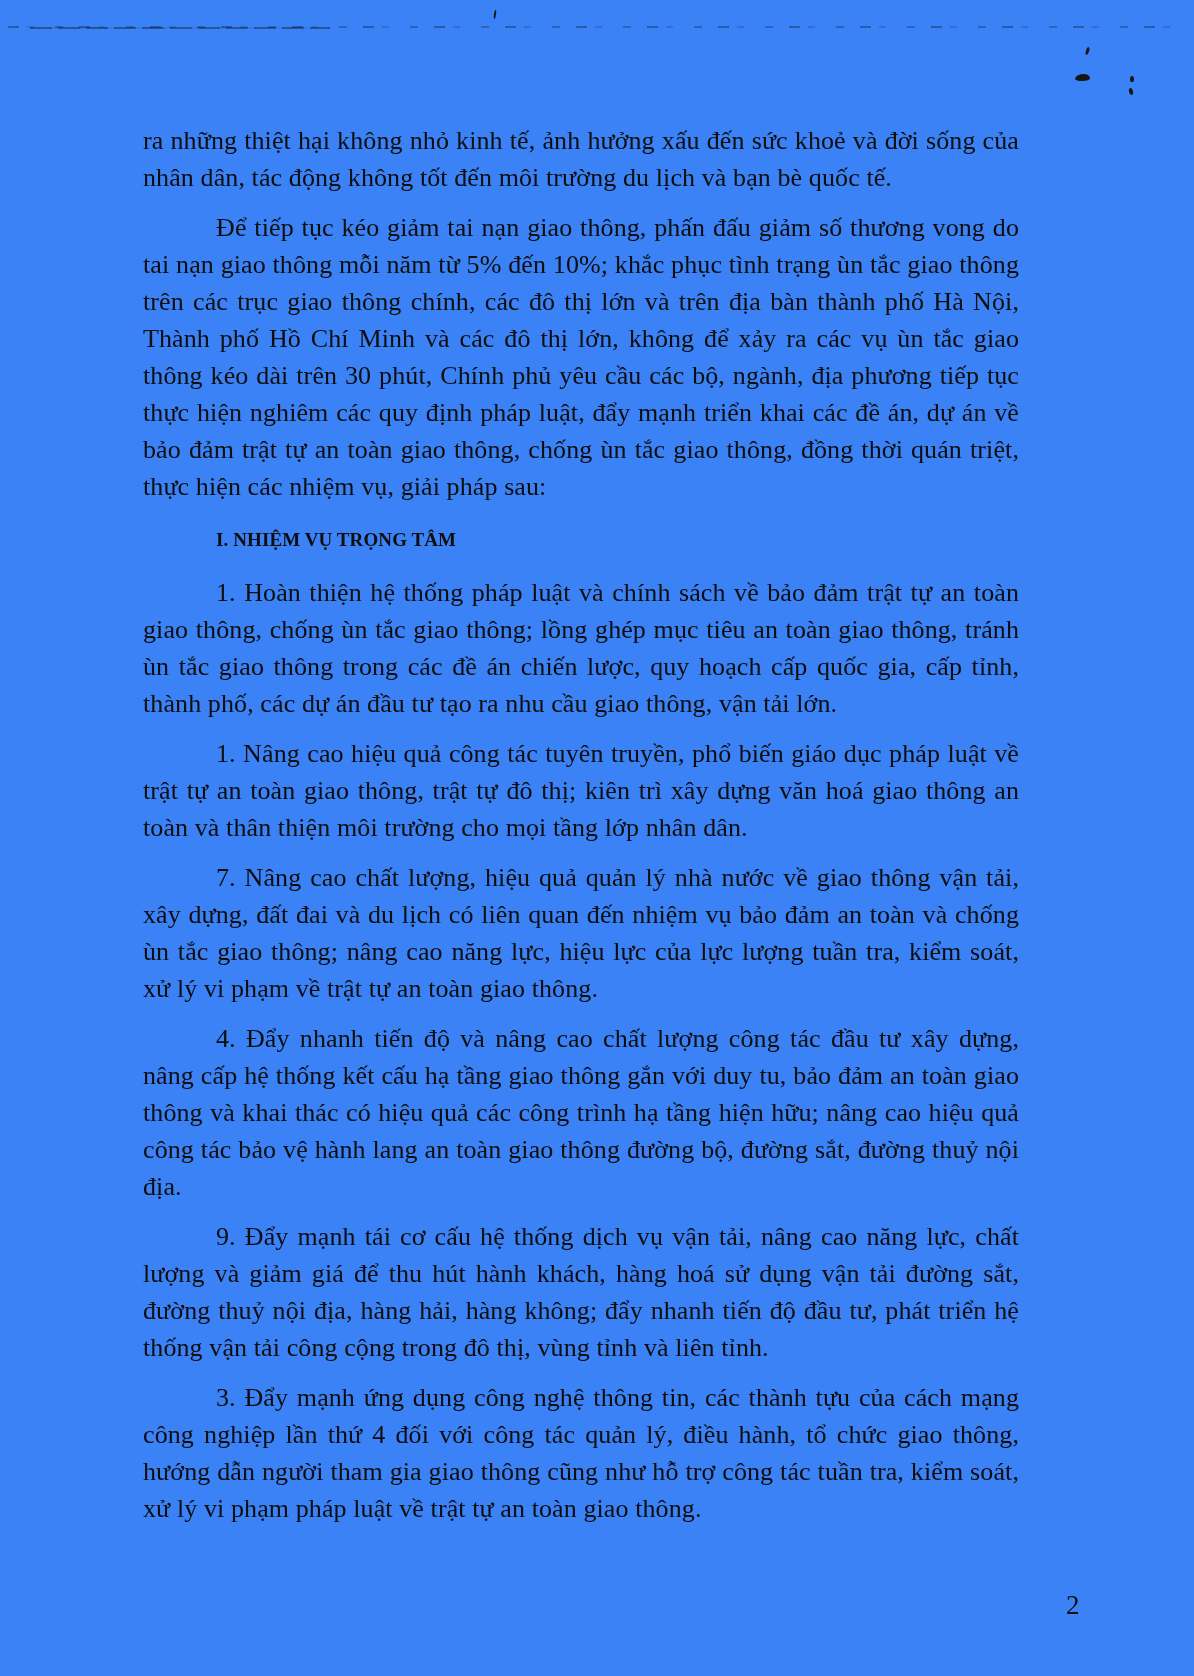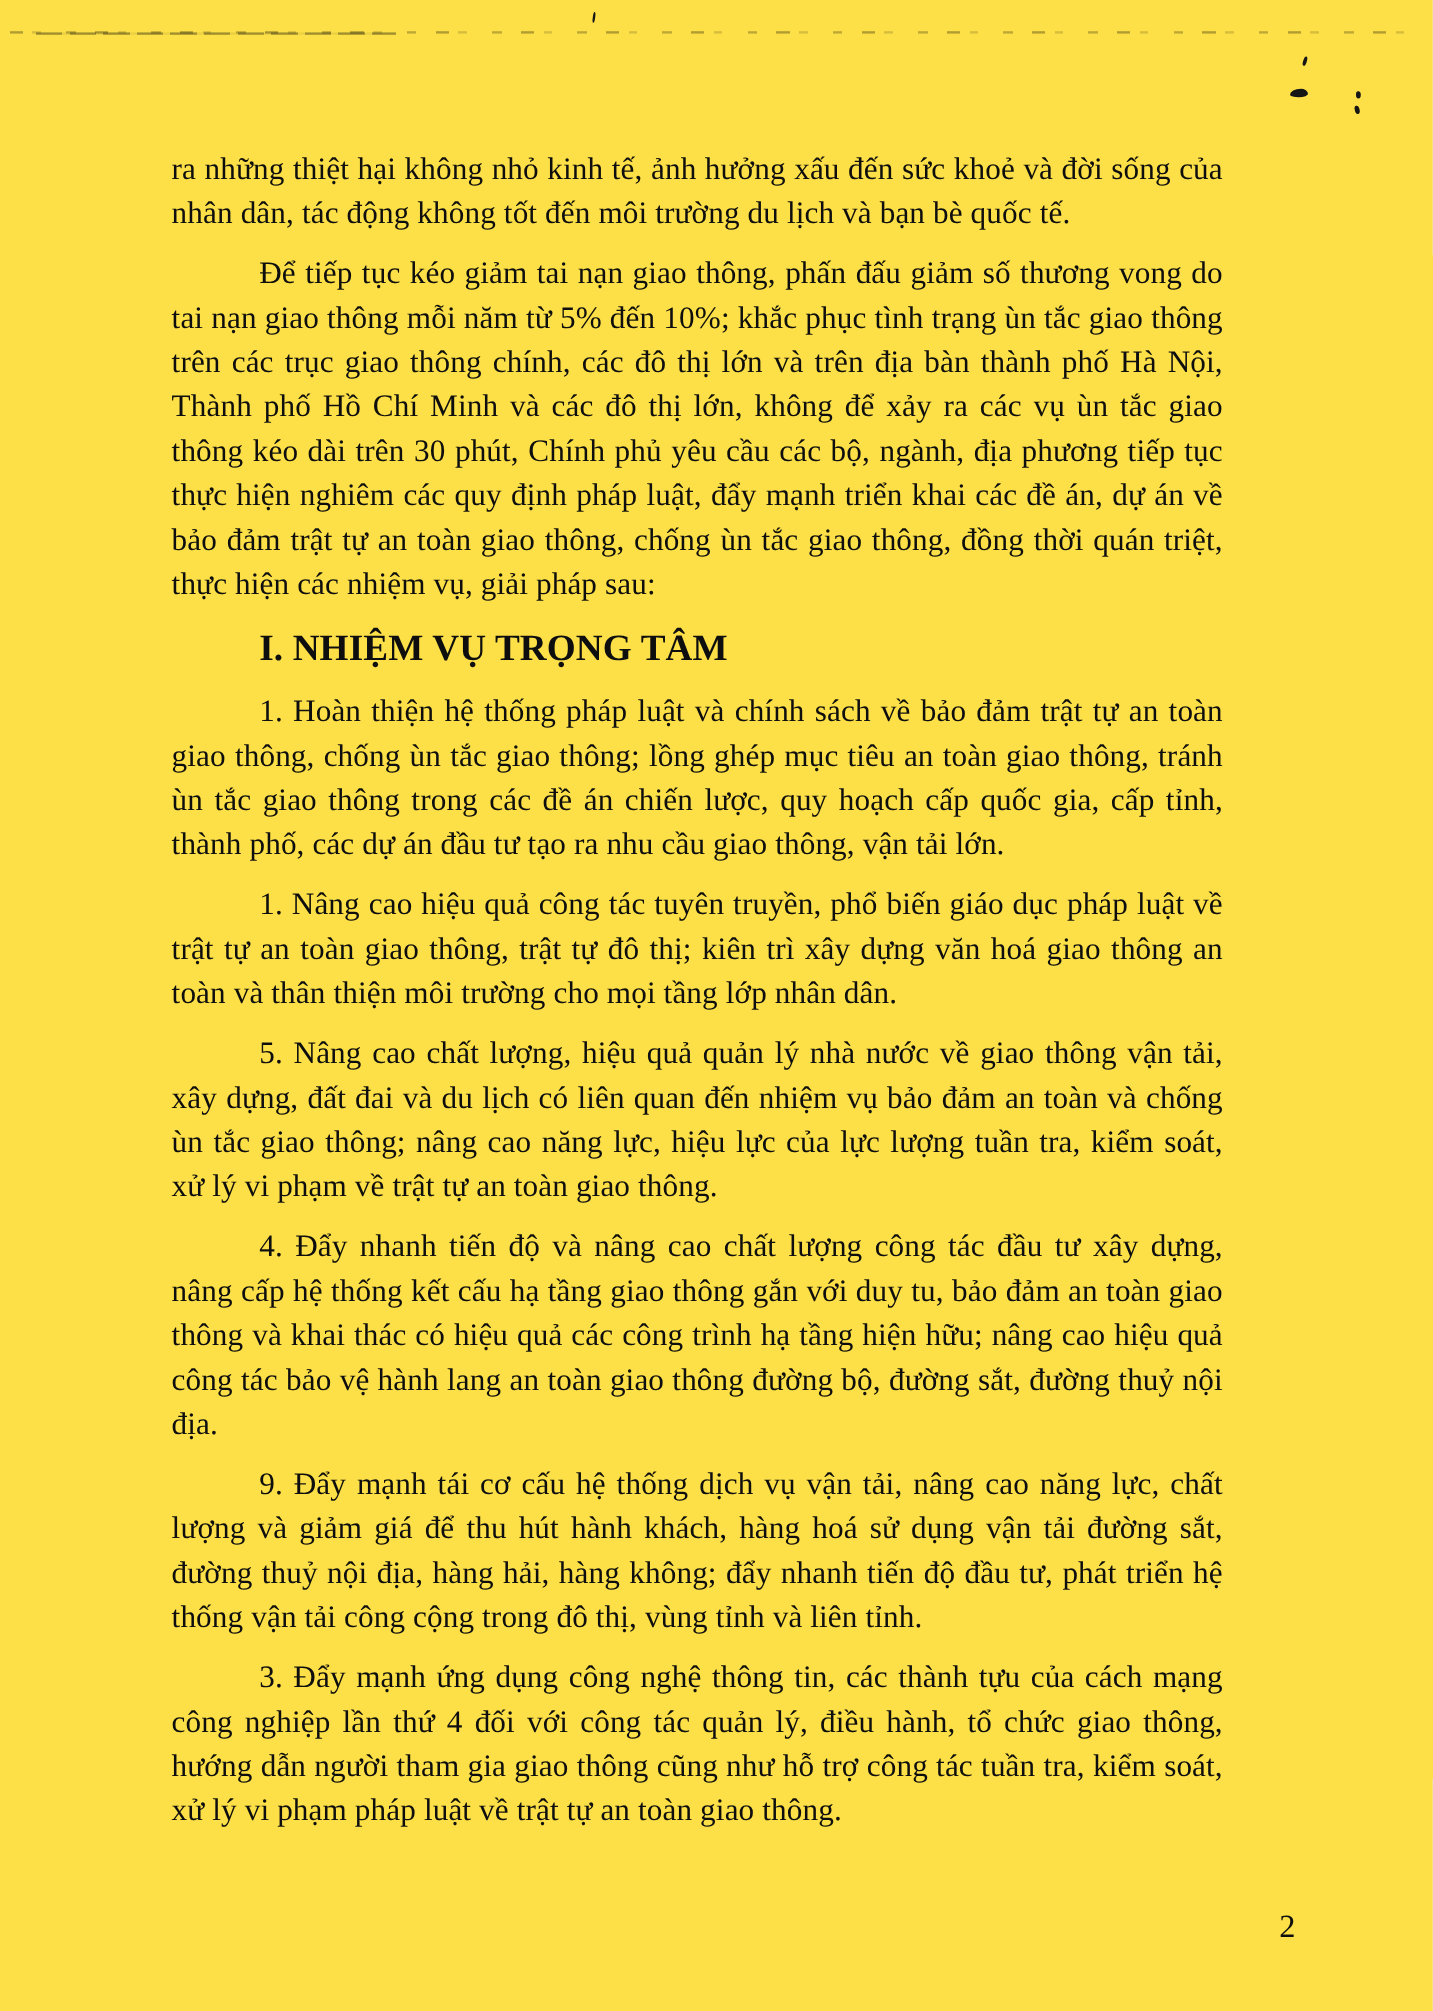--- a/index.html
+++ b/index.html
@@ -4,21 +4,21 @@
 <style>
   html, body {
     margin: 0;
     padding: 0;
     background: #e8e8e8;
   }
   .page {
     position: relative;
     width: 1194px;
     height: 1676px;
-    background: #fde047;
+    background: #3b82f6;
     overflow: hidden;
     font-family: "Liberation Serif", "DejaVu Serif", serif;
     color: #0e0e0e;
   }
 
   
   .scan-dash-line {
     position: absolute;
     top: 26px; left: 8px;
     width: 1176px; height: 2px;
@@ -68,21 +68,21 @@
   }
   .text-block p {
     margin: 0 0 13px 0;
     text-indent: 73px;
   }
   .text-block p.no-indent {
     text-indent: 0;
   }
   .section-heading {
     margin: 16px 0 16px 0;
-    font-size: 31px;
+    font-size: 19px;
     font-weight: bold;
     text-indent: 73px;
     text-align: left;
   }
 
   .page-number {
     position: absolute;
     left: 1066px;
     top: 1590px;
     font-size: 27px;
@@ -103,21 +103,21 @@
 
   <div class="text-block">
     <p class="no-indent">ra những thiệt hại không nhỏ kinh tế, ảnh hưởng xấu đến sức khoẻ và đời sống của nhân dân, tác động không tốt đến môi trường du lịch và bạn bè quốc tế.</p>
 
     <p>Để tiếp tục kéo giảm tai nạn giao thông, phấn đấu giảm số thương vong do tai nạn giao thông mỗi năm từ 5% đến 10%; khắc phục tình trạng ùn tắc giao thông trên các trục giao thông chính, các đô thị lớn và trên địa bàn thành phố Hà Nội, Thành phố Hồ Chí Minh và các đô thị lớn, không để xảy ra các vụ ùn tắc giao thông kéo dài trên 30 phút, Chính phủ yêu cầu các bộ, ngành, địa phương tiếp tục thực hiện nghiêm các quy định pháp luật, đẩy mạnh triển khai các đề án, dự án về bảo đảm trật tự an toàn giao thông, chống ùn tắc giao thông, đồng thời quán triệt, thực hiện các nhiệm vụ, giải pháp sau:</p>
 
     <h2 class="section-heading">I. NHIỆM VỤ TRỌNG TÂM</h2>
 
     <p>1. Hoàn thiện hệ thống pháp luật và chính sách về bảo đảm trật tự an toàn giao thông, chống ùn tắc giao thông; lồng ghép mục tiêu an toàn giao thông, tránh ùn tắc giao thông trong các đề án chiến lược, quy hoạch cấp quốc gia, cấp tỉnh, thành phố, các dự án đầu tư tạo ra nhu cầu giao thông, vận tải lớn.</p>
     <p>1. Nâng cao hiệu quả công tác tuyên truyền, phổ biến giáo dục pháp luật về trật tự an toàn giao thông, trật tự đô thị; kiên trì xây dựng văn hoá giao thông an toàn và thân thiện môi trường cho mọi tầng lớp nhân dân.</p>
-    <p>5. Nâng cao chất lượng, hiệu quả quản lý nhà nước về giao thông vận tải, xây dựng, đất đai và du lịch có liên quan đến nhiệm vụ bảo đảm an toàn và chống ùn tắc giao thông; nâng cao năng lực, hiệu lực của lực lượng tuần tra, kiểm soát, xử lý vi phạm về trật tự an toàn giao thông.</p>
+    <p>7. Nâng cao chất lượng, hiệu quả quản lý nhà nước về giao thông vận tải, xây dựng, đất đai và du lịch có liên quan đến nhiệm vụ bảo đảm an toàn và chống ùn tắc giao thông; nâng cao năng lực, hiệu lực của lực lượng tuần tra, kiểm soát, xử lý vi phạm về trật tự an toàn giao thông.</p>
     <p>4. Đẩy nhanh tiến độ và nâng cao chất lượng công tác đầu tư xây dựng, nâng cấp hệ thống kết cấu hạ tầng giao thông gắn với duy tu, bảo đảm an toàn giao thông và khai thác có hiệu quả các công trình hạ tầng hiện hữu; nâng cao hiệu quả công tác bảo vệ hành lang an toàn giao thông đường bộ, đường sắt, đường thuỷ nội địa.</p>
     <p>9. Đẩy mạnh tái cơ cấu hệ thống dịch vụ vận tải, nâng cao năng lực, chất lượng và giảm giá để thu hút hành khách, hàng hoá sử dụng vận tải đường sắt, đường thuỷ nội địa, hàng hải, hàng không; đẩy nhanh tiến độ đầu tư, phát triển hệ thống vận tải công cộng trong đô thị, vùng tỉnh và liên tỉnh.</p>
     <p>3. Đẩy mạnh ứng dụng công nghệ thông tin, các thành tựu của cách mạng công nghiệp lần thứ 4 đối với công tác quản lý, điều hành, tổ chức giao thông, hướng dẫn người tham gia giao thông cũng như hỗ trợ công tác tuần tra, kiểm soát, xử lý vi phạm pháp luật về trật tự an toàn giao thông.</p>
   </div>
 
   <div class="page-number">2</div>
 
 </div>
 
 </body></html>

